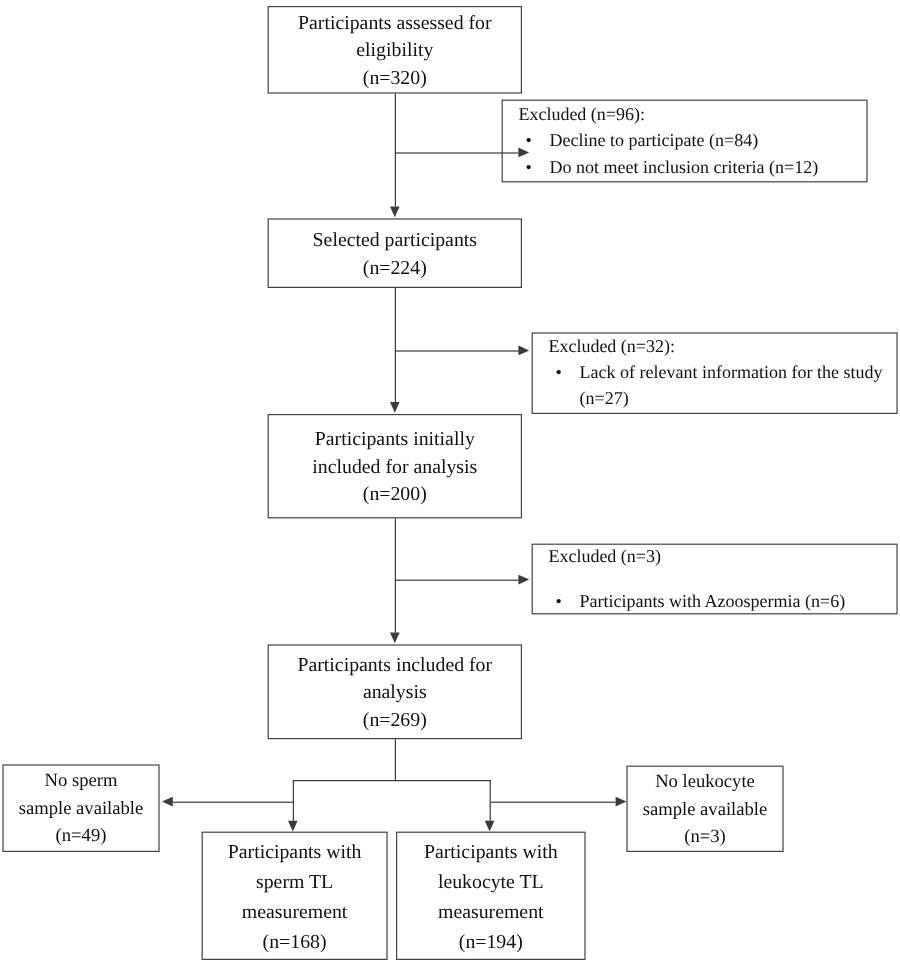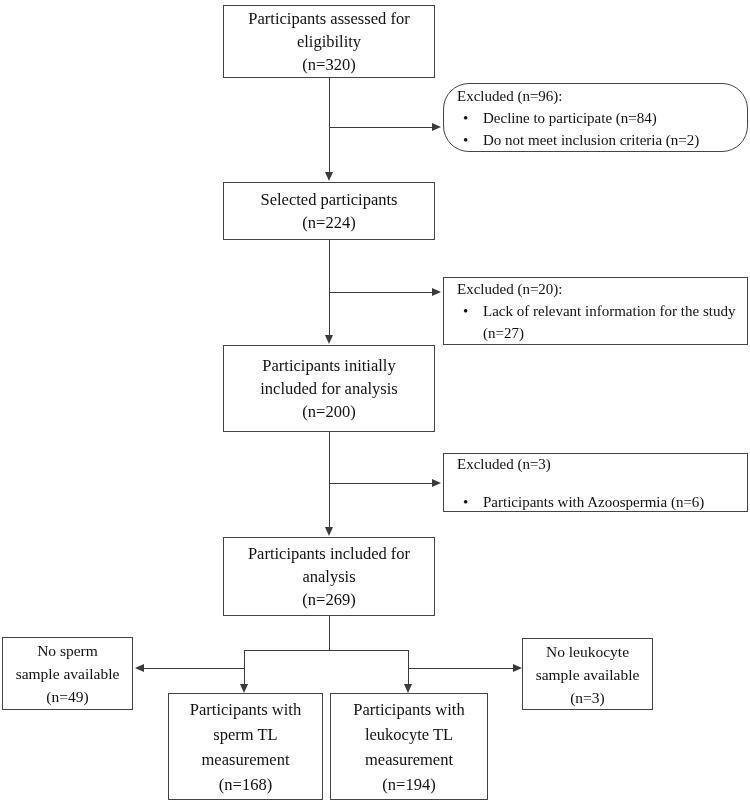--- a/index.html
+++ b/index.html
@@ -70,30 +70,30 @@
 (n=224)</div>
 
   <div class="box" style="left:223px; top:345px; width:212px; height:87px;font-family:Liberation Serif, serif;">Participants initially
 included for analysis
 (n=200)</div>
 
   <div class="box" style="left:223px; top:537px; width:212px; height:79px;">Participants included for
 analysis
 (n=269)</div>
 
-  <div class="xbox" style="left:443px; top:83px; width:305px; height:69px;border-radius:26px;">
+  <div class="xbox" style="left:418px; top:83px; width:305px; height:69px;">
     <div class="xtitle">Excluded (n=96):</div>
     <ul class="xlist">
       <li class="xitem">Decline to participate (n=84)</li>
-      <li class="xitem">Do not meet inclusion criteria (n=2)</li>
+      <li class="xitem">Do not meet inclusion criteria (n=12)</li>
     </ul>
   </div>
 
   <div class="xbox" style="left:443px; top:277px; width:305px; height:68px;">
-    <div class="xtitle">Excluded (n=20):</div>
+    <div class="xtitle">Excluded (n=32):</div>
     <ul class="xlist">
       <li class="xitem">Lack of relevant information for the study (n=27)</li>
     </ul>
   </div>
 
   <div class="xbox" style="left:443px; top:453px; width:305px; height:59px;gap:16px;">
     <div class="xtitle">Excluded (n=3)</div>
     <ul class="xlist">
       <li class="xitem">Participants with Azoospermia (n=6)</li>
     </ul>

